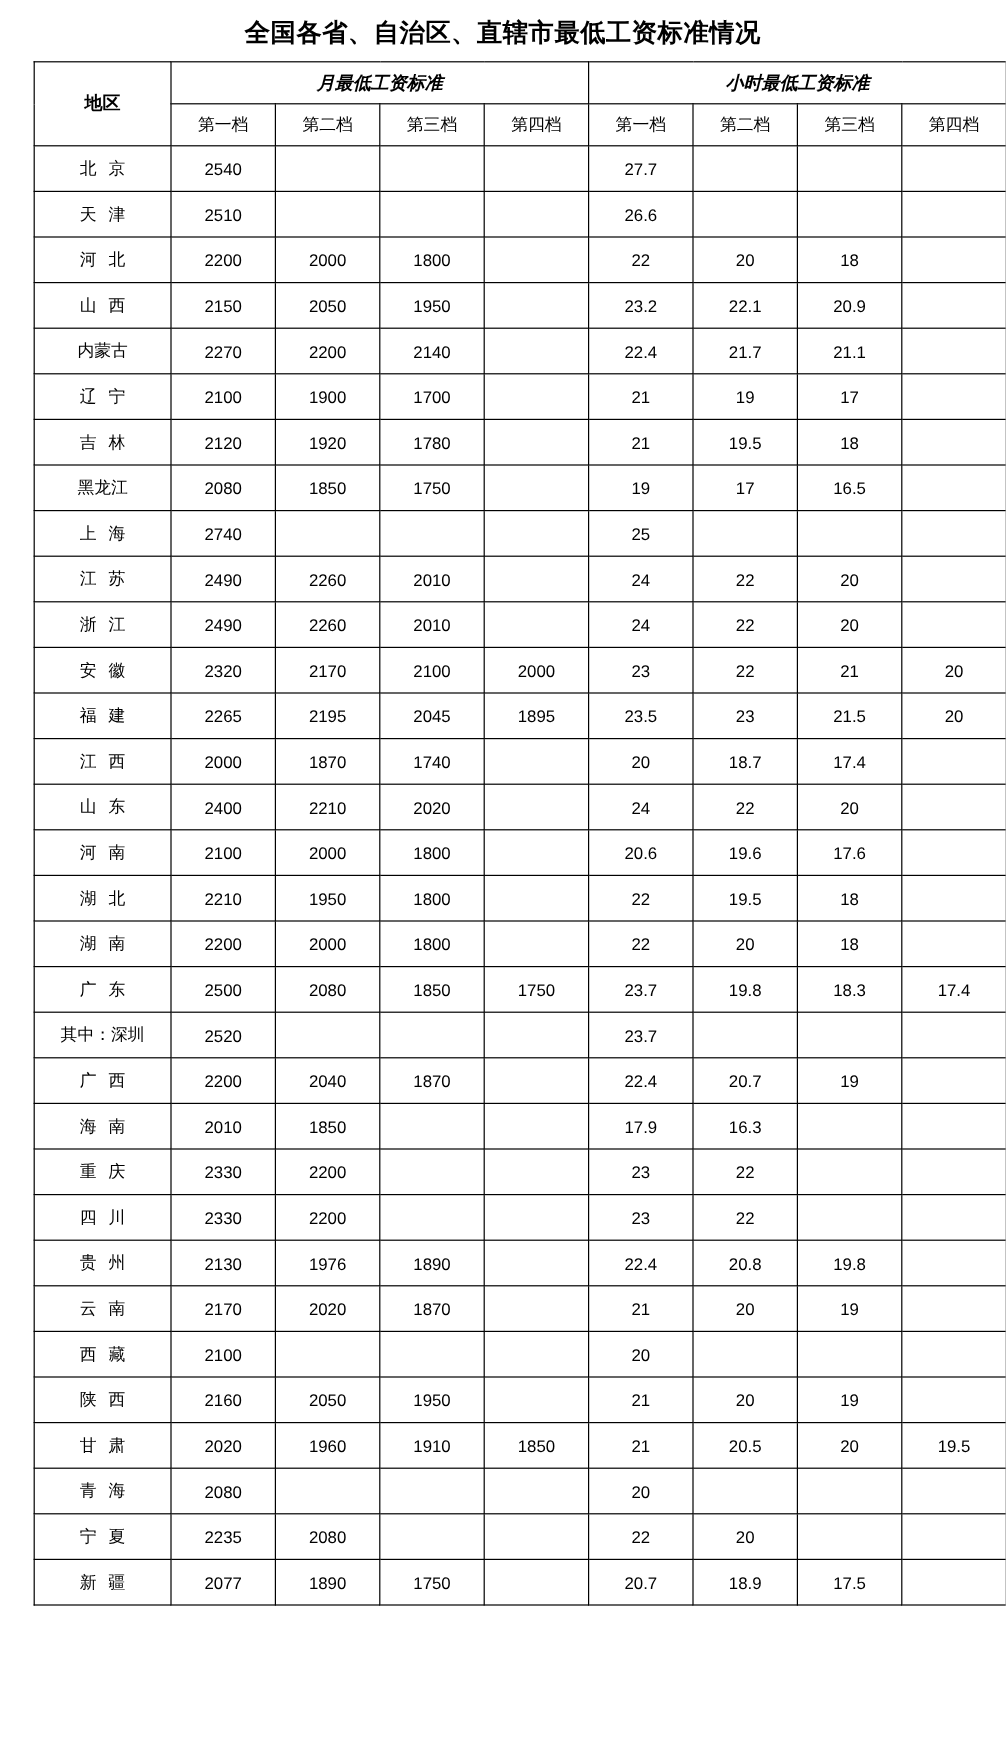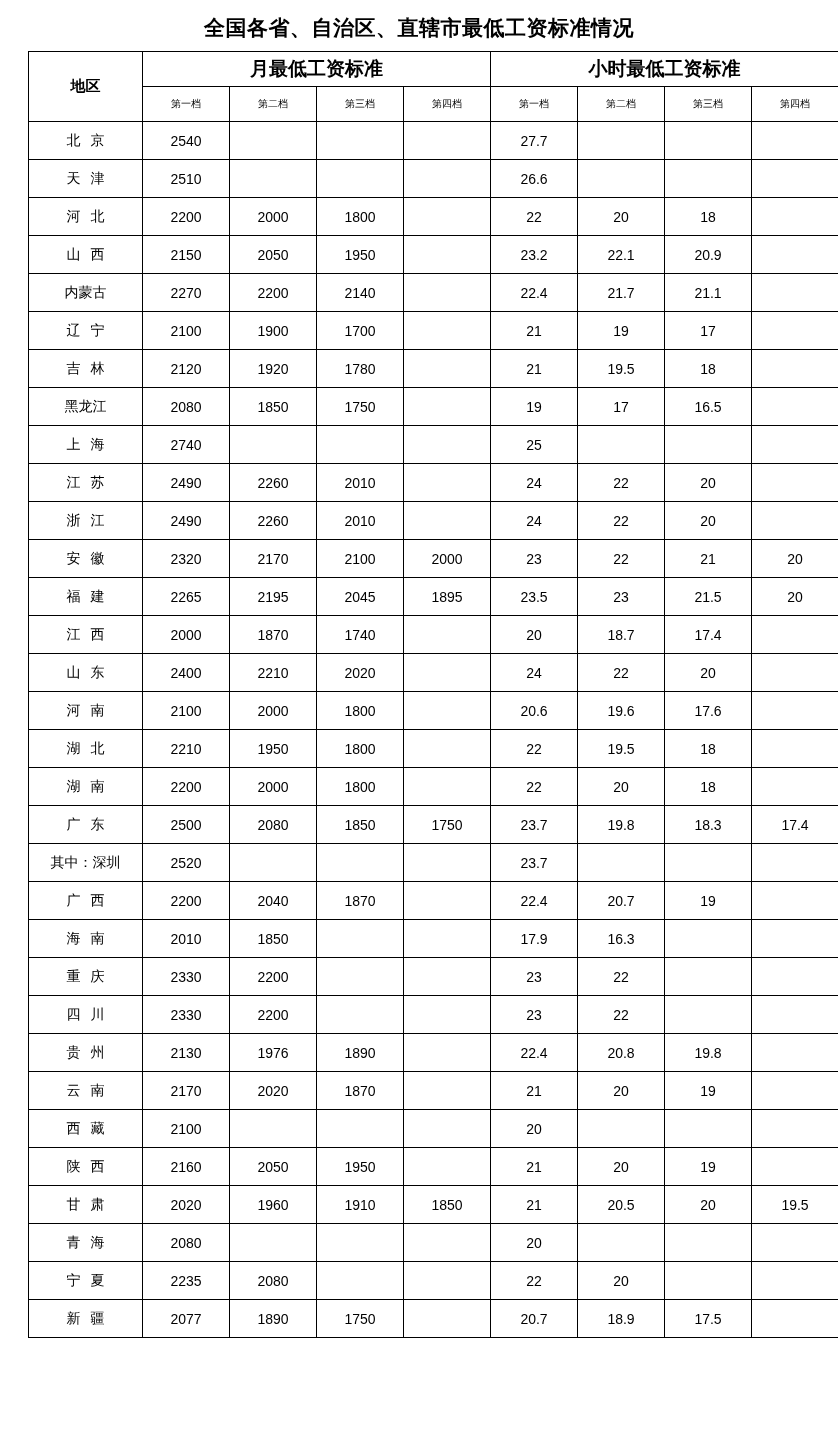--- a/index.html
+++ b/index.html
@@ -47,30 +47,31 @@
     text-align: center;
     vertical-align: middle;
     font-size: 14px;
     height: 37px;
     padding: 0 2px;
     font-weight: normal;
     overflow: hidden;
     white-space: nowrap;
   }
   table.wage th.group-head {
-    font-size: 19px;
+    font-size: 15px;
     font-weight: bold;
     height: 34px;
+    font-style: italic;
   }
   table.wage th.region-head {
     font-size: 15px;
     font-weight: bold;
   }
   table.wage th.level-head {
-    font-size: 10px;
+    font-size: 14px;
     height: 34px;
   }
   td.region-cell {
     font-size: 15px;
   }
   td.region-cell .sp {
     letter-spacing: 10px;
     padding-left: 10px;
   }
   td.region-cell .nosp {

